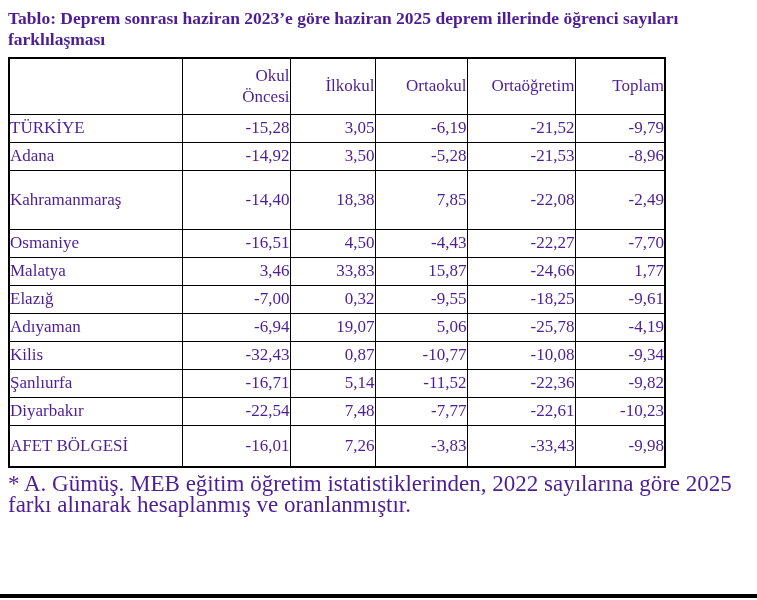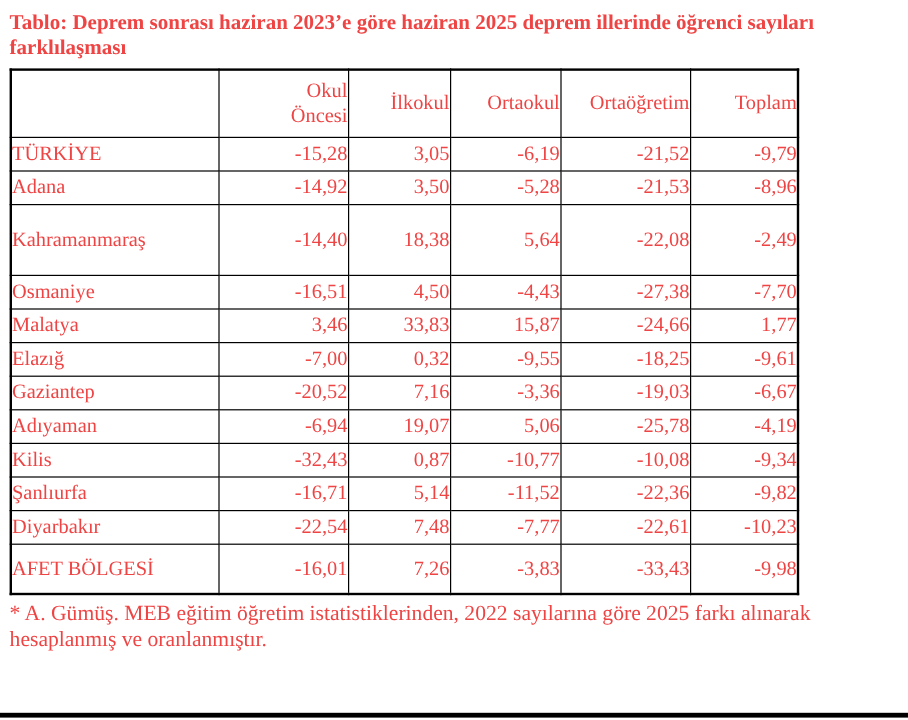--- a/index.html
+++ b/index.html
@@ -1,21 +1,21 @@
 <!DOCTYPE html>
 <html><head>
 <meta charset="utf-8">
 <style>
   html, body { margin: 0; padding: 0; background: #ffffff; }
   .page {
     position: relative;
     width: 757px;
     height: 600px;
     background: #ffffff;
-    color: #ef4444;
+    color: #4c1d95;
     font-family: "Liberation Serif", "DejaVu Serif", serif;
     overflow: hidden;
     box-sizing: border-box;
     padding: 8px 0 0 8px;
   }
   .title {
     width: 706px;
     font-size: 17.5px;
     font-weight: bold;
     line-height: 21px;
@@ -47,21 +47,21 @@
   th.hcell { text-align: right; padding-right: 5px; }
   .wrap-narrow {
     display: inline-block;
     max-width: 62px;
     text-align: right;
     white-space: normal;
     line-height: 21px;
   }
   .footnote {
     width: 742px;
-    font-size: 18px;
+    font-size: 23px;
     line-height: 21px;
     margin-top: 5px;
   }
   .bottom-rule {
     position: absolute;
     left: 0;
     bottom: 2px;
     width: 757px;
     height: 4px;
     background: #000000;
@@ -107,55 +107,47 @@
         <td class="num">-14,92</td>
         <td class="num">3,50</td>
         <td class="num">-5,28</td>
         <td class="num">-21,53</td>
         <td class="num">-8,96</td>
       </tr>
       <tr class="r-tall">
         <td class="lbl">Kahramanmaraş</td>
         <td class="num">-14,40</td>
         <td class="num">18,38</td>
-        <td class="num">5,64</td>
+        <td class="num">7,85</td>
         <td class="num">-22,08</td>
         <td class="num">-2,49</td>
       </tr>
       <tr class="r">
         <td class="lbl">Osmaniye</td>
         <td class="num">-16,51</td>
         <td class="num">4,50</td>
         <td class="num">-4,43</td>
-        <td class="num">-27,38</td>
+        <td class="num">-22,27</td>
         <td class="num">-7,70</td>
       </tr>
       <tr class="r">
         <td class="lbl">Malatya</td>
         <td class="num">3,46</td>
         <td class="num">33,83</td>
         <td class="num">15,87</td>
         <td class="num">-24,66</td>
         <td class="num">1,77</td>
       </tr>
       <tr class="r">
         <td class="lbl">Elazığ</td>
         <td class="num">-7,00</td>
         <td class="num">0,32</td>
         <td class="num">-9,55</td>
         <td class="num">-18,25</td>
         <td class="num">-9,61</td>
-      </tr>
-      <tr class="r">
-        <td class="lbl">Gaziantep</td>
-        <td class="num">-20,52</td>
-        <td class="num">7,16</td>
-        <td class="num">-3,36</td>
-        <td class="num">-19,03</td>
-        <td class="num">-6,67</td>
       </tr>
       <tr class="r">
         <td class="lbl">Adıyaman</td>
         <td class="num">-6,94</td>
         <td class="num">19,07</td>
         <td class="num">5,06</td>
         <td class="num">-25,78</td>
         <td class="num">-4,19</td>
       </tr>
       <tr class="r">

